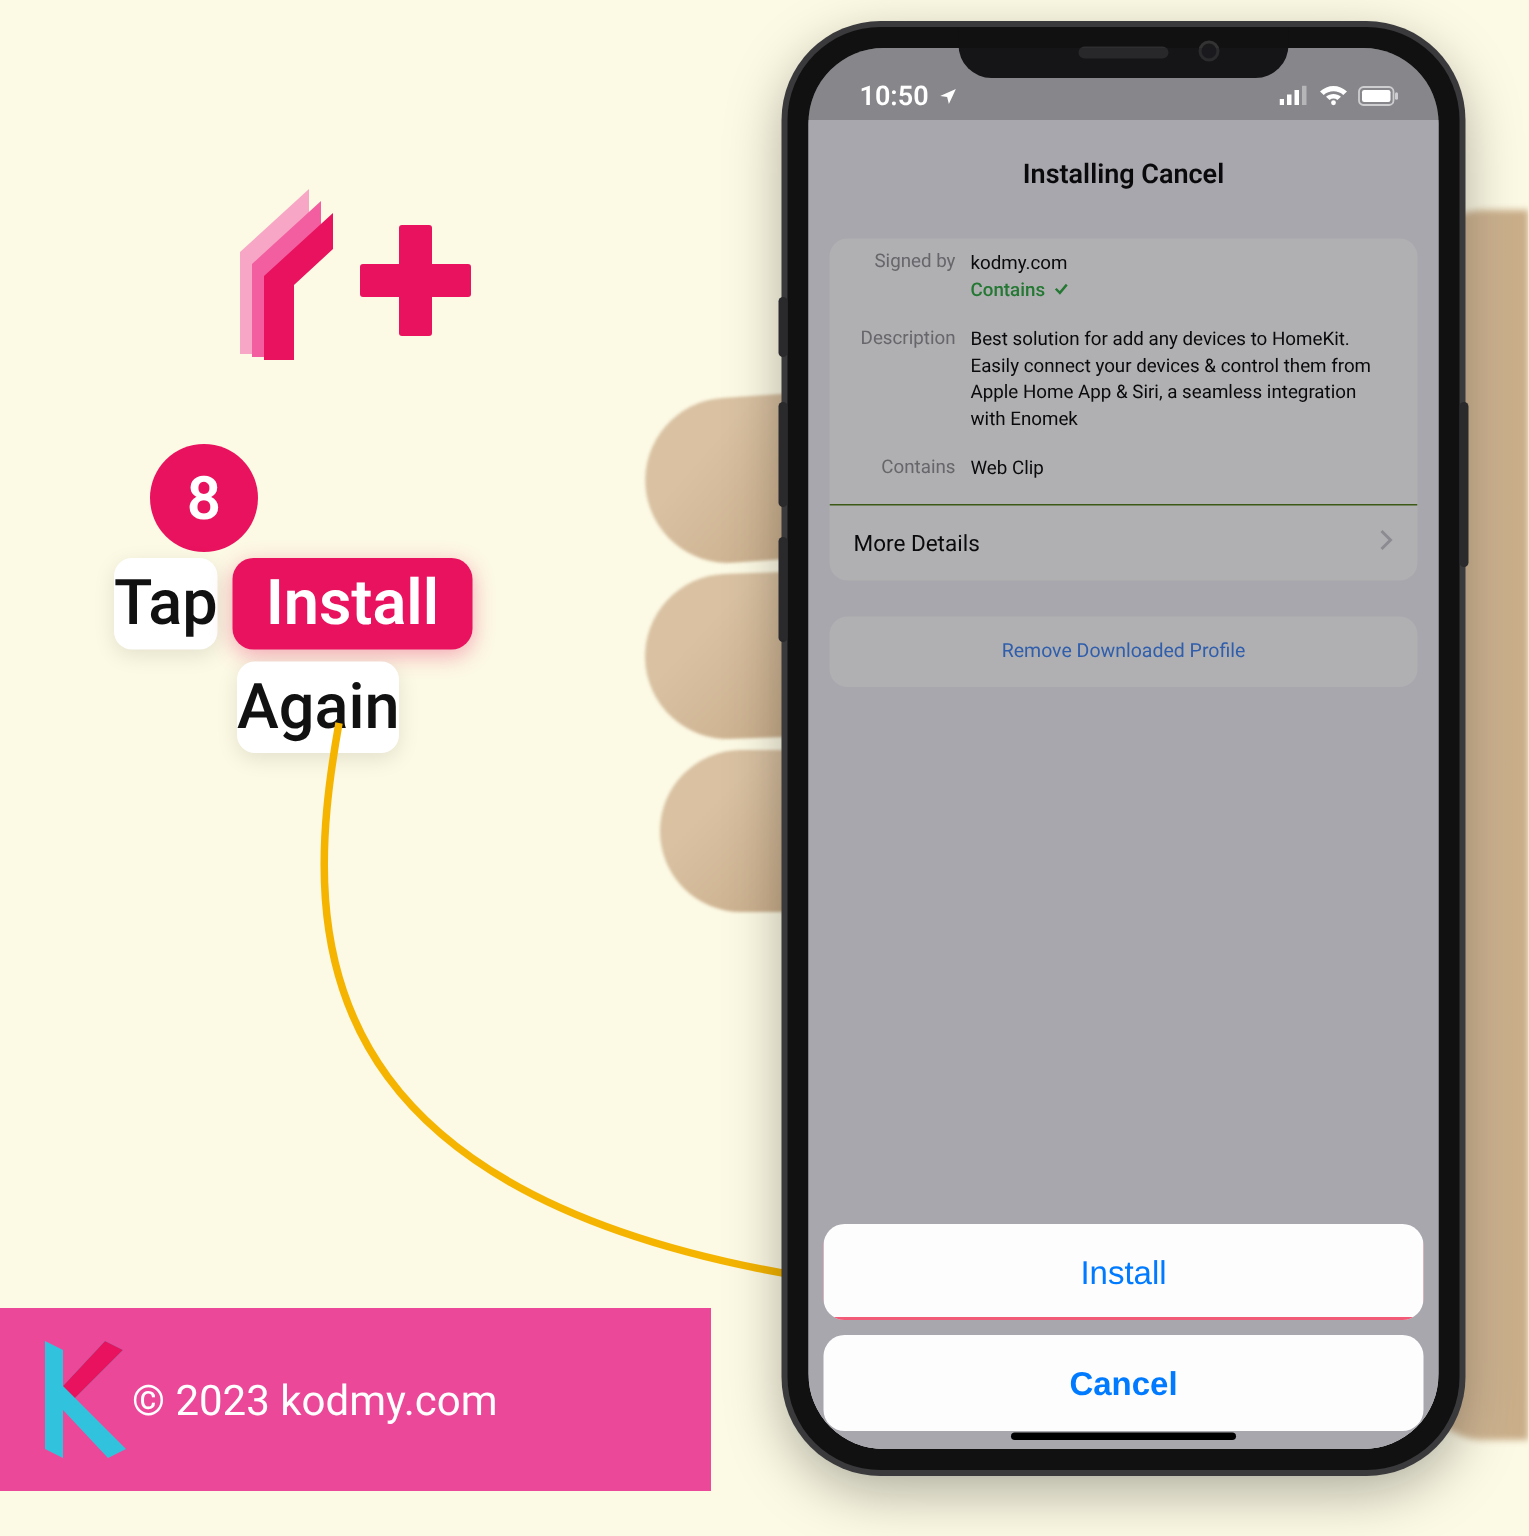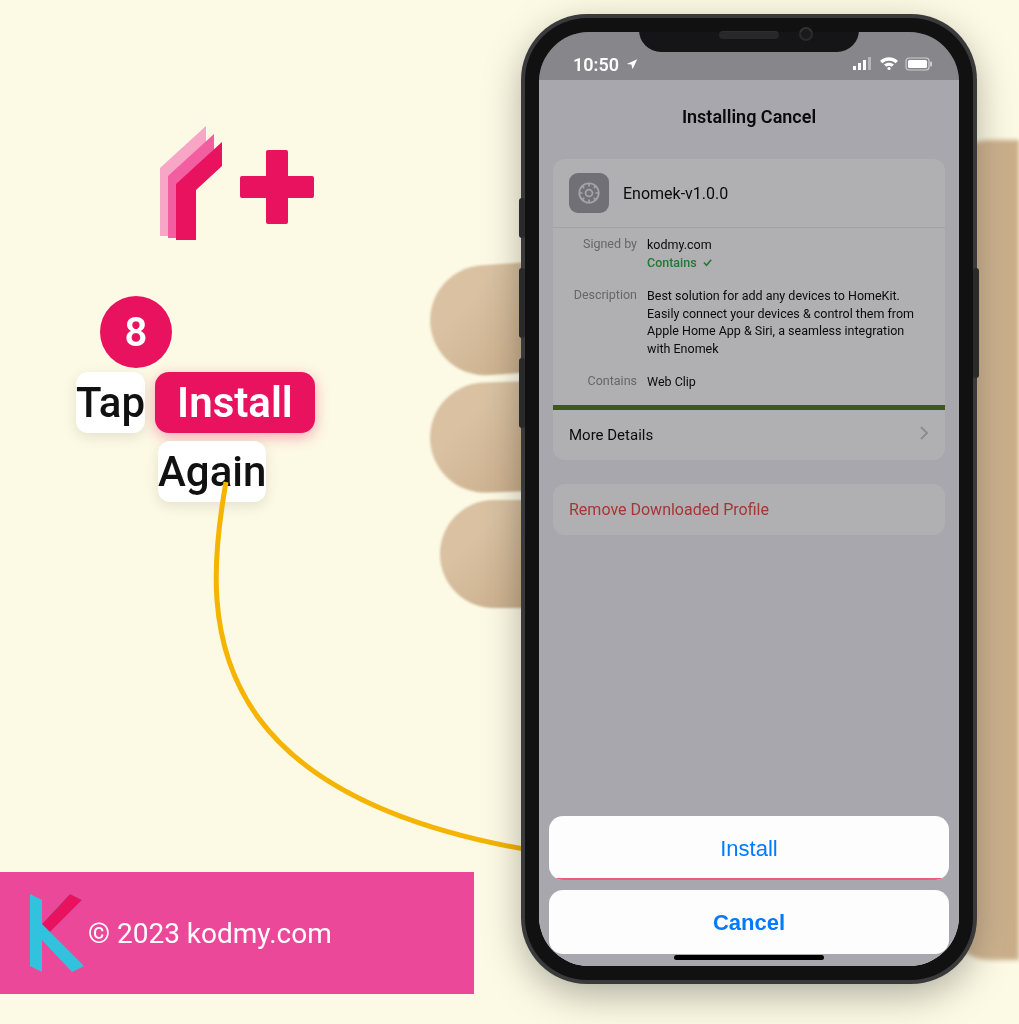--- a/index.html
+++ b/index.html
@@ -166,30 +166,30 @@
   .verified { color: #2aa93e; font-weight: 500; }
   .verified svg { vertical-align: -1px; margin-left: 2px; }
 
   .more-row {
     padding: 16px;
     display: flex;
     justify-content: space-between;
     align-items: center;
     font-size: 15px;
     color: #000;
-    border-top: 5px solid #4d7c0f;
+    border-top: 1px solid #4d7c0f;
   }
   .chev { color: #c7c7cc; }
 
   .remove-btn {
     display: block;
-    text-align: left;
+    text-align: center;
     padding: 16px;
-    color: #ef4444;
-    font-size: 16px;
+    color: #3b82f6;
+    font-size: 13px;
   }
   .card + .card { margin-top: 24px; }
 
   
   .action-sheet {
     position: absolute;
     left: 10px; right: 10px;
     bottom: 12px;
     z-index: 60;
   }
@@ -390,30 +390,20 @@
           <rect x="3" y="3" width="19" height="8" rx="1.5" fill="#fff"></rect>
           <rect x="25" y="4.5" width="2" height="5" rx="1" fill="#fff" opacity="0.6"></rect>
         </svg>
       </div>
     </div>
 
     <div class="page">
       <div class="page-header">Installing Cancel</div>
 
       <div class="card">
-        <div class="profile-row">
-          <div class="profile-icon">
-            <svg width="26" height="26" viewBox="0 0 24 24" fill="none" stroke="currentColor" stroke-width="1.6">
-              <circle cx="12" cy="12" r="9"></circle>
-              <circle cx="12" cy="12" r="3.2"></circle>
-              <path d="M12 3 L12 6 M12 18 L12 21 M3 12 L6 12 M18 12 L21 12 M5.5 5.5 L7.6 7.6 M16.4 16.4 L18.5 18.5 M18.5 5.5 L16.4 7.6 M7.6 16.4 L5.5 18.5"></path>
-            </svg>
-          </div>
-          <div class="profile-name">Enomek-v1.0.0</div>
-        </div>
         <div class="meta-row">
           <div class="lbl">Signed by</div>
           <div class="val">
             <div>kodmy.com</div>
             <div class="verified">
               <span>Contains</span>
               <svg width="11" height="11" viewBox="0 0 24 24">
                   <path d="M4 12 L10 18 L20 6" fill="none" stroke="#2aa93e" stroke-width="3.5"></path>
                 </svg>
             </div>

